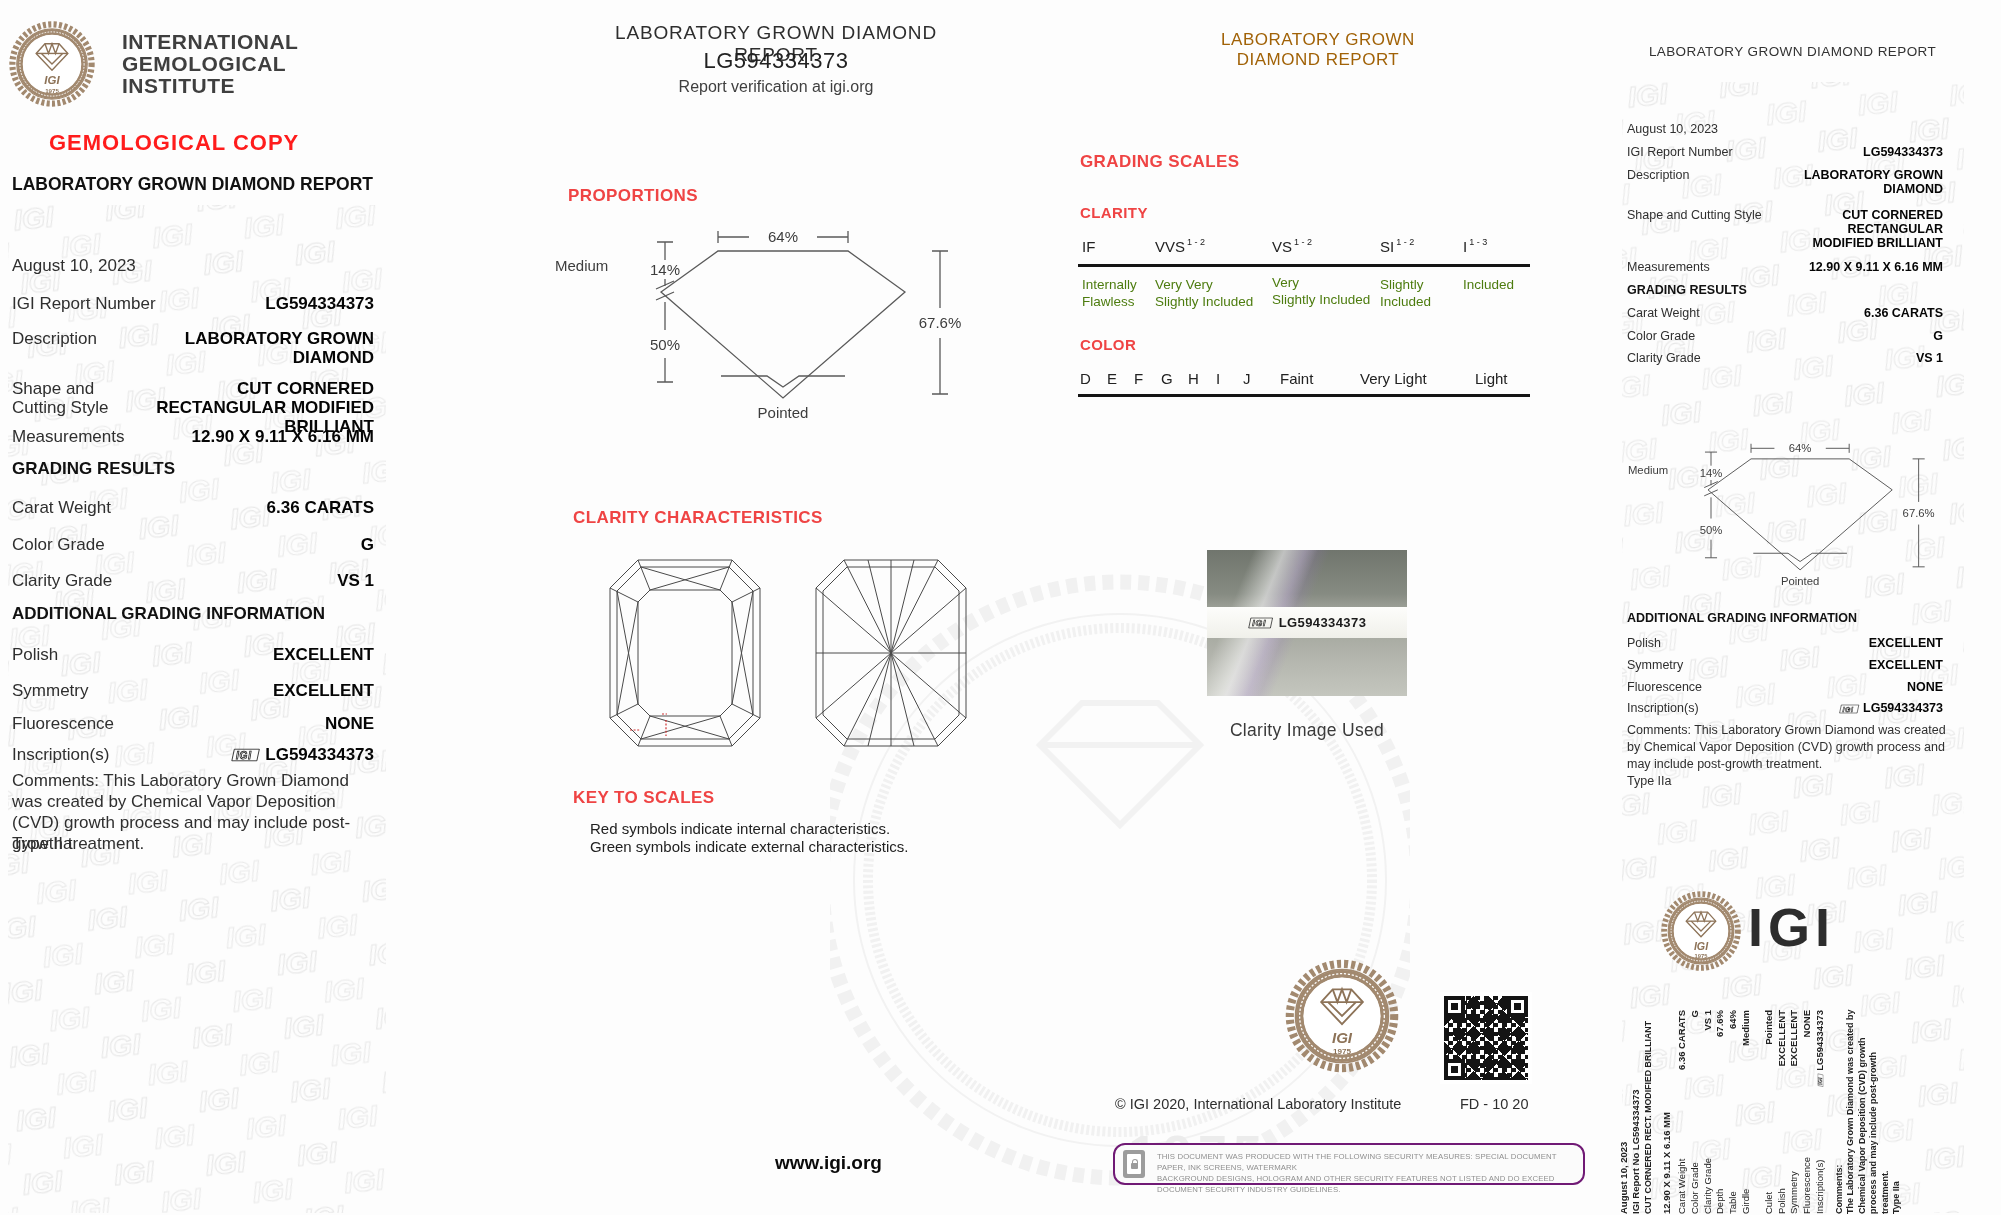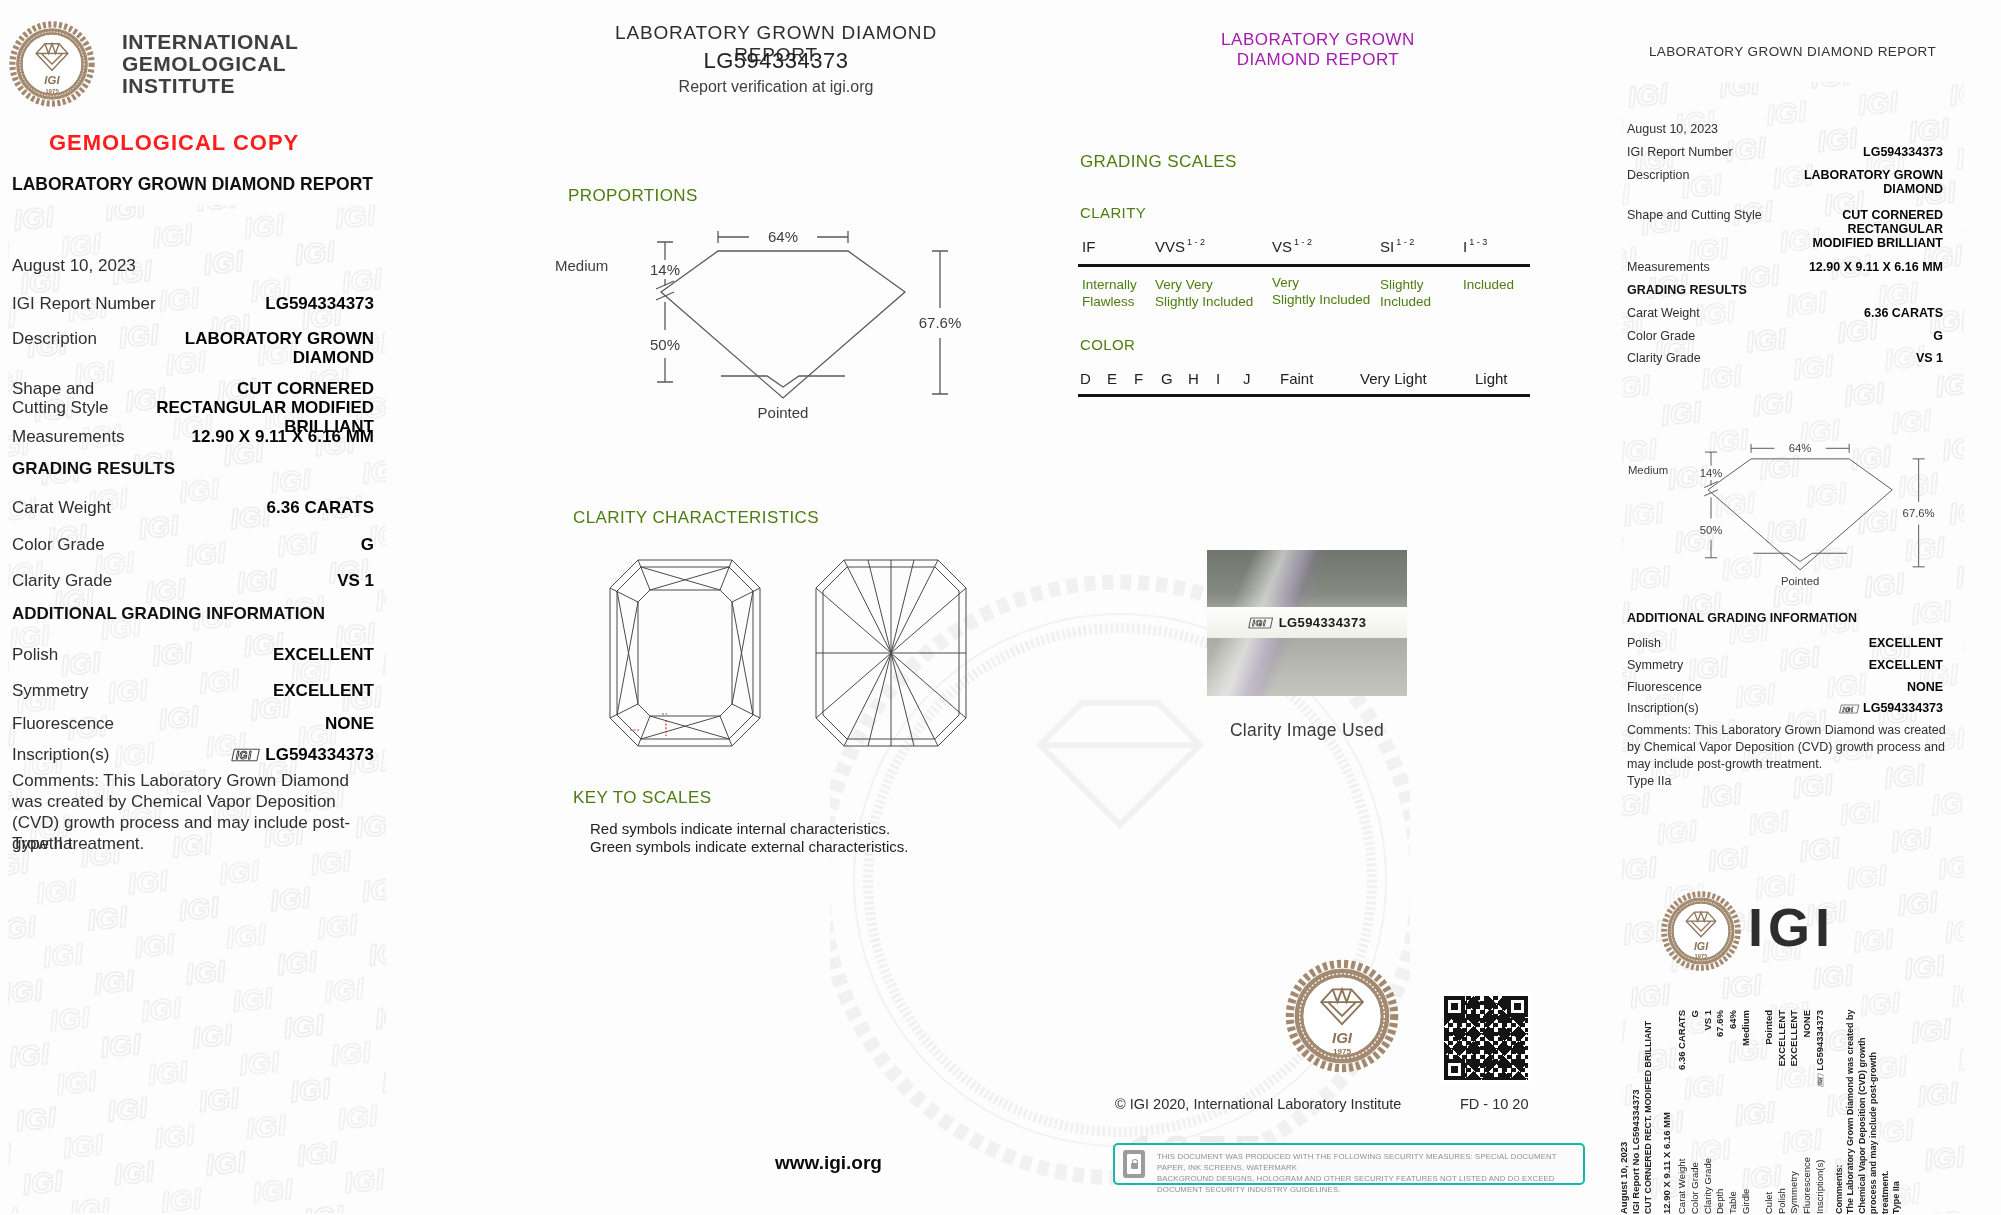--- a/index.html
+++ b/index.html
@@ -16,26 +16,26 @@
   .lrow{position:absolute;left:12px;width:362px;display:flex;justify-content:space-between;font-size:17px;line-height:19px;}
   .lbl{color:#2f2f2f;}
   .val{font-weight:700;color:#050505;text-align:right;max-width:252px;}
   .lhead{position:absolute;left:12px;font-size:17px;font-weight:700;color:#111;}
   .lcomments{position:absolute;left:12px;width:368px;font-size:17px;line-height:21px;color:#2f2f2f;}
 
   
   .ctitle{position:absolute;left:576px;width:400px;text-align:center;font-size:19px;color:#2e2e2e;letter-spacing:.8px;}
   .cnumber{position:absolute;left:576px;width:400px;text-align:center;font-size:22px;color:#222;letter-spacing:.5px;}
   .cverify{position:absolute;left:576px;width:400px;text-align:center;font-size:16px;color:#3f3f3f;}
-  .sechead{position:absolute;font-size:17px;font-weight:400;color:#4d7c0f;letter-spacing:.4px;text-align:center;}
+  .sechead{position:absolute;font-size:17px;font-weight:700;color:#ef4444;letter-spacing:.4px;text-align:center;}
   .keyline{position:absolute;left:590px;font-size:15px;color:#222;}
   .site{position:absolute;left:775px;top:1152px;font-size:19px;font-weight:700;color:#0a0a0a;}
 
   
-  .c2title{position:absolute;left:1118px;width:400px;text-align:center;font-size:17px;color:#a21caf;letter-spacing:.5px;}
+  .c2title{position:absolute;left:1118px;width:400px;text-align:center;font-size:17px;color:#a16207;letter-spacing:.5px;}
   .cg{position:absolute;font-size:15px;color:#222;}
   .cg sup{font-size:9px;position:relative;top:-1px;left:2px;color:#222;}
   .scale-line{position:absolute;left:1078px;width:452px;height:3px;background:#141414;}
   .cdesc{position:absolute;font-size:13.5px;line-height:17px;color:#4d7c0f;}
   .clet{position:absolute;font-size:15px;color:#222;}
   .sample-img{position:absolute;left:1207px;top:550px;width:200px;height:146px;
      background:
        linear-gradient(112deg, rgba(255,255,255,0) 18%, rgba(255,255,255,.55) 30%, rgba(255,255,255,0) 43%),
        linear-gradient(292deg, rgba(150,120,190,0) 52%, rgba(150,120,190,.35) 62%, rgba(150,120,190,0) 72%),
        linear-gradient(to bottom,#70756d 0%,#868b82 30%,#9a9e95 39%,#c9cbc3 41%,#d2d4cc 55%,#a8aba2 59%,#b6b8b0 78%,#c4c6be 100%);}
@@ -50,21 +50,21 @@
   .qr{position:absolute;left:1440px;top:992px;width:88px;height:88px;background:#fff;padding:2px;}
   .qr-px{position:absolute;left:4px;top:4px;width:84px;height:84px;
      background-image:
        repeating-conic-gradient(from 45deg,#141414 0% 25%,rgba(255,255,255,0) 0% 50%),
        repeating-conic-gradient(#141414 0% 25%,#ffffff 0% 50%);
      background-size:15px 15px,9px 9px;}
   .finder{position:absolute;width:21px;height:21px;border:4px solid #141414;background:#fff;box-sizing:border-box;}
   .finder::after{content:"";position:absolute;left:3px;top:3px;width:7px;height:7px;background:#141414;}
 
   
-  .secstrip{position:absolute;left:1113px;top:1143px;width:468px;height:38px;border:2px solid #14b8a6;border-radius:5px;background:#fbfbfb;}
+  .secstrip{position:absolute;left:1113px;top:1143px;width:468px;height:38px;border:2px solid #701a75;border-radius:12px;background:#fbfbfb;}
   .sec-icon{position:absolute;left:8px;top:5px;width:22px;height:28px;background:#9c9c9c;border-radius:3px;}
   .sec-page{position:absolute;left:4px;top:4px;width:14px;height:20px;background:#fff;border-radius:1px;}
   .sec-lock{position:absolute;left:3.5px;top:9px;width:7px;height:6px;background:#9c9c9c;border-radius:1px;}
   .sec-lock::before{content:"";position:absolute;left:1px;top:-4px;width:4px;height:4px;border:1.4px solid #9c9c9c;border-bottom:none;border-radius:3px 3px 0 0;}
   .sec-text{position:absolute;left:42px;top:6px;width:418px;font-size:7.8px;line-height:11px;color:#8f8f8f;letter-spacing:.1px;}
 
   
   .rtitle{position:absolute;left:1620px;top:44px;width:345px;text-align:center;font-size:13.5px;color:#333;letter-spacing:.4px;}
   .rrow{position:absolute;left:1627px;width:316px;display:flex;justify-content:space-between;font-size:12.5px;line-height:14px;}
   .rlbl{color:#2f2f2f;}

